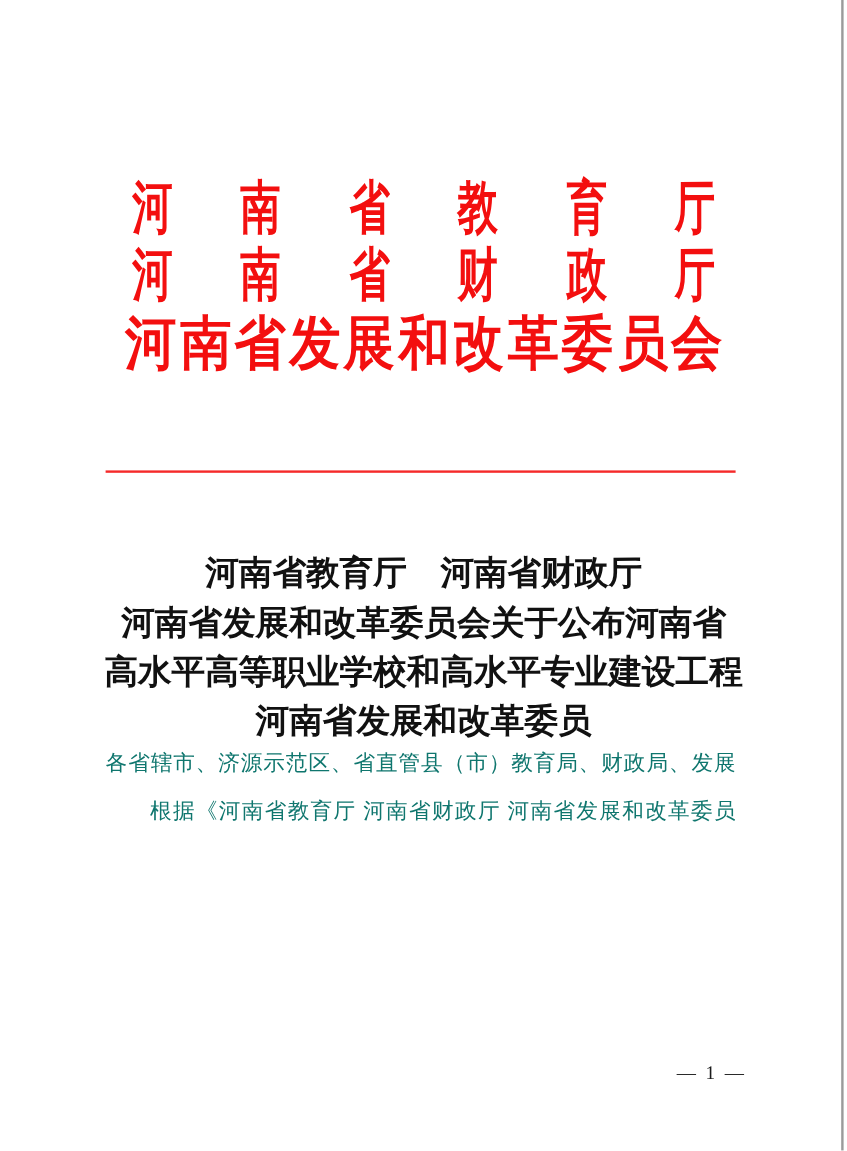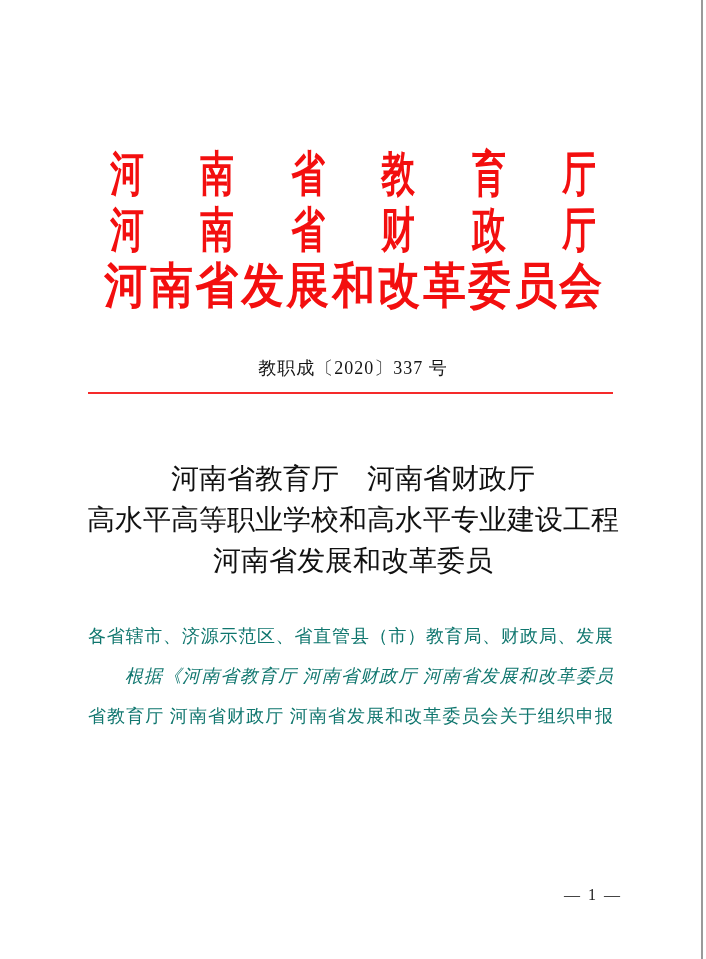--- a/index.html
+++ b/index.html
@@ -67,21 +67,21 @@
     height: 2px;
     background: #f52a2a;
   }
   
   .title-block {
     position: absolute;
     top: 458px;
     left: 0; right: 0;
     text-align: center;
     font-size: 28px;
-    font-weight: normal;
+    font-weight: bold;
     color: #111111;
   }
   .title-line { line-height: 41px; white-space: nowrap; }
   
   .body-block {
     position: absolute;
     top: 616px;
     left: 88px;
     width: 525px;
     font-size: 18px;
@@ -91,21 +91,21 @@
     line-height: 40px;
     white-space: nowrap;
   }
   .body-line.fill {
     white-space: normal;
     text-align: justify;
     text-align-last: justify;
     overflow: hidden;
     height: 40px;
   }
-  .body-line.indent { text-indent: 37px; font-style: italic; }
+  .body-line.indent { text-indent: 37px; }
   
   .page-number {
     position: absolute;
     top: 886px;
     right: 84px;
     font-size: 16px;
     letter-spacing: 2px;
     color: #1c1c1c;
     white-space: nowrap;
   }
@@ -140,33 +140,32 @@
         <span>展</span>
         <span>和</span>
         <span>改</span>
         <span>革</span>
         <span>委</span>
         <span>员</span>
         <span>会</span>
       </div>
   </div>
 
-  <div class="doc-number">教职成〔2020〕337 号</div>
 
   <div class="red-rule"></div>
 
   <div class="title-block">
     <div class="title-line">河南省教育厅　河南省财政厅</div>
+    <div class="title-line">河南省发展和改革委员会关于公布河南省</div>
     <div class="title-line">高水平高等职业学校和高水平专业建设工程</div>
     <div class="title-line">河南省发展和改革委员</div>
   </div>
 
   <div class="body-block">
     <div class="body-line fill">各省辖市、济源示范区、省直管县（市）教育局、财政局、发展</div>
     <div class="body-line fill indent">根据《河南省教育厅 河南省财政厅 河南省发展和改革委员</div>
-    <div class="body-line fill">省教育厅 河南省财政厅 河南省发展和改革委员会关于组织申报</div>
   </div>
 
   <div class="page-number">— 1 —</div>
 
   <div class="page-edge"></div>
 
 </div>
 
 </body></html>

